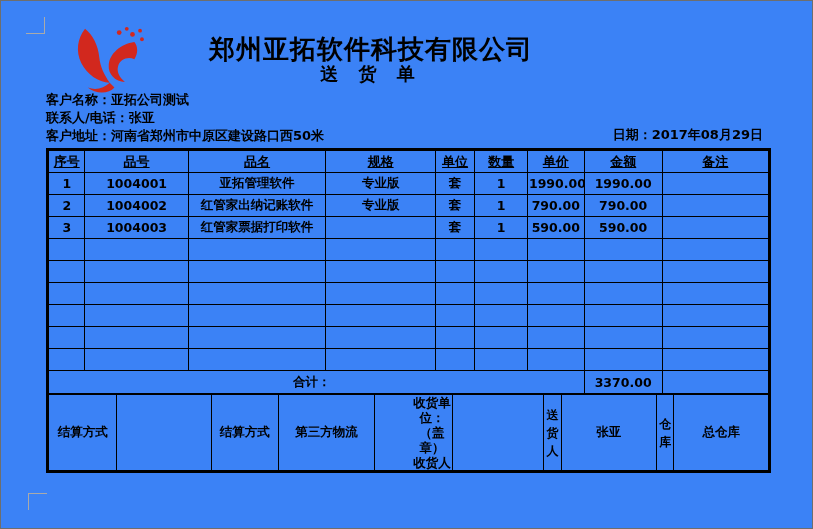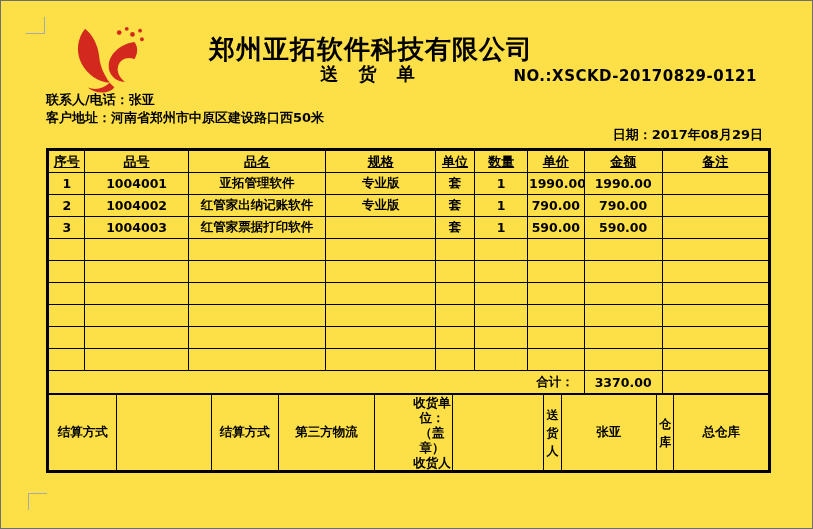--- a/index.html
+++ b/index.html
@@ -1,19 +1,19 @@
 <!DOCTYPE html>
 <html><head>
 <meta charset="utf-8">
 <style>
   html,body{margin:0;padding:0;background:#fff;}
   .page{
     position:relative;
     width:813px;height:529px;
-    background:#fde047;
+    background:#3b82f6;
     border:1px solid #6e6e6e;
     box-sizing:border-box;
     font-family:"DejaVu Sans","Liberation Sans",sans-serif;
     font-weight:bold;
     color:#000;
     overflow:hidden;
   }
   
   .crop-tl{position:absolute;left:25px;top:16px;width:18px;height:16px;
     border-right:1px solid #aaaaaa;border-bottom:1px solid #aaaaaa;}
@@ -28,21 +28,21 @@
   .date-line{position:absolute;right:49px;top:125px;font-size:13px;}
   .grid-wrap{position:absolute;left:45px;top:147px;width:725px;
     border:2px solid #000;box-sizing:border-box;}
   table{border-collapse:collapse;width:100%;table-layout:fixed;}
   td,th{border:1px solid #000;font-size:12.5px;font-weight:bold;
     text-align:center;vertical-align:middle;padding:0 1px;overflow:hidden;
     white-space:nowrap;}
   .items-table th{height:21px;font-size:13px;text-decoration:underline;}
   .items-table td{height:21px;}
   .total-row td{height:22px;}
-  .total-label{text-align:right;padding-right:10px;}
+  .total-label{padding-right:10px;}
   .bottom-table{border-top:1px solid #000;}
   .bottom-table td{height:52px;white-space:normal;}
   .vcell{line-height:18px;padding:0 2px;word-break:break-all;font-size:12px;}
   .receiver-cell div{line-height:15px;padding-left:37px;}
   .footer-line{position:absolute;left:45px;top:451px;font-size:12.5px;}
   .footer-line .seg{margin-right:34px;}
   .note-line{position:absolute;left:45px;top:477px;font-size:12.5px;}
 </style>
 </head>
 <body>
@@ -61,23 +61,23 @@
     <circle class="logo-fill" fill="#d2281e" cx="80" cy="10" r="2.5"></circle>
     <circle class="logo-fill" fill="#d2281e" cx="88" cy="6" r="2"></circle>
     <circle class="logo-fill" fill="#d2281e" cx="90" cy="15" r="2"></circle>
   </svg>
 
   <div class="title-wrap">
     <div class="company-name">郑州亚拓软件科技有限公司</div>
     <div class="doc-title">送 货 单</div>
   </div>
 
-  <div class="doc-no">NO.:XSCKD-20170829-0121</div>
 
   <div class="cust">
+    <div><span>客户名称：</span><span>亚拓公司测试</span></div>
     <div><span>联系人/电话：</span><span>张亚</span></div>
     <div><span>客户地址：</span><span>河南省郑州市中原区建设路口西50米</span></div>
   </div>
 
   <div class="date-line"><span>日期：</span><span>2017年08月29日</span></div>
 
   <div class="grid-wrap">
     <table class="items-table">
       <colgroup>
         <col style="width:36px">

